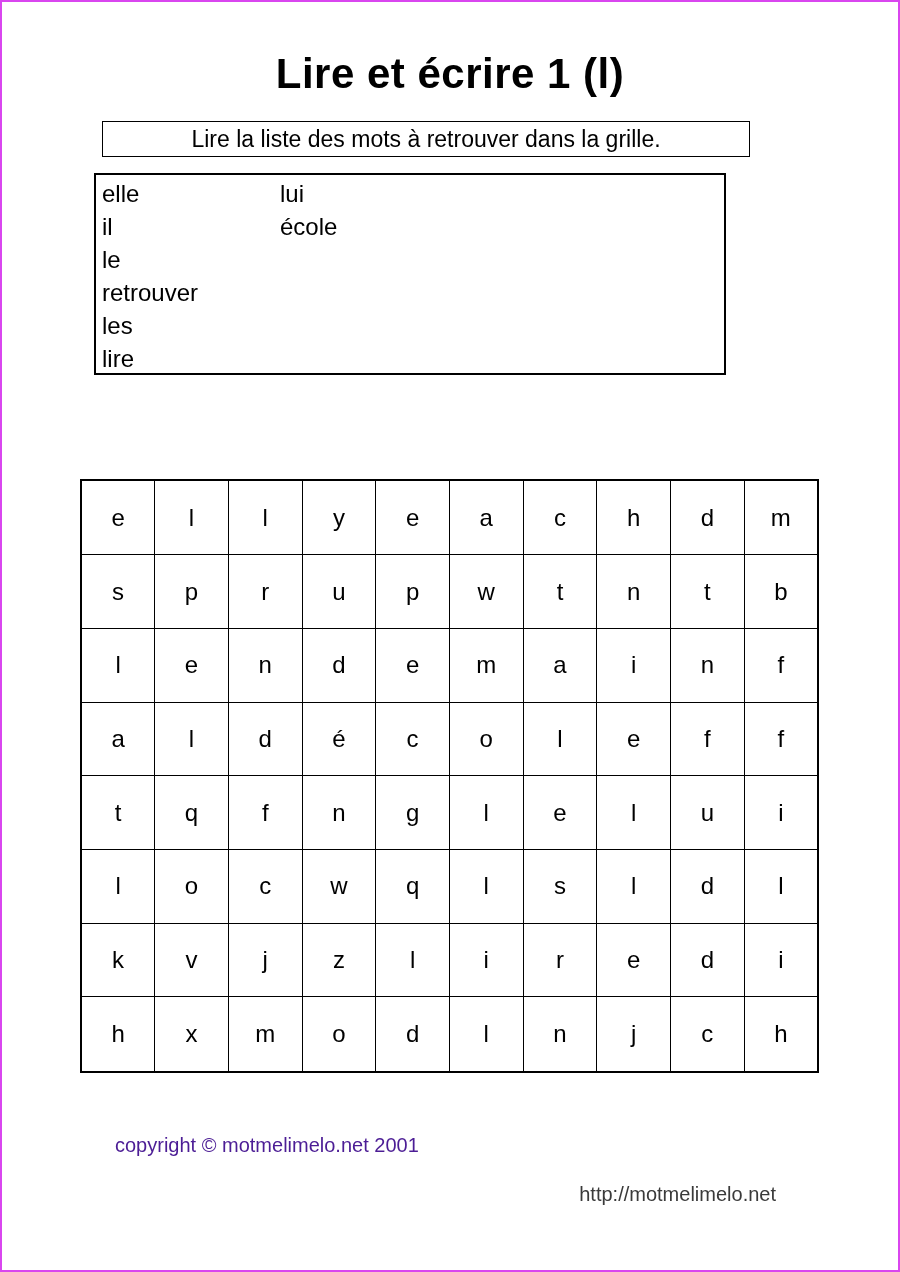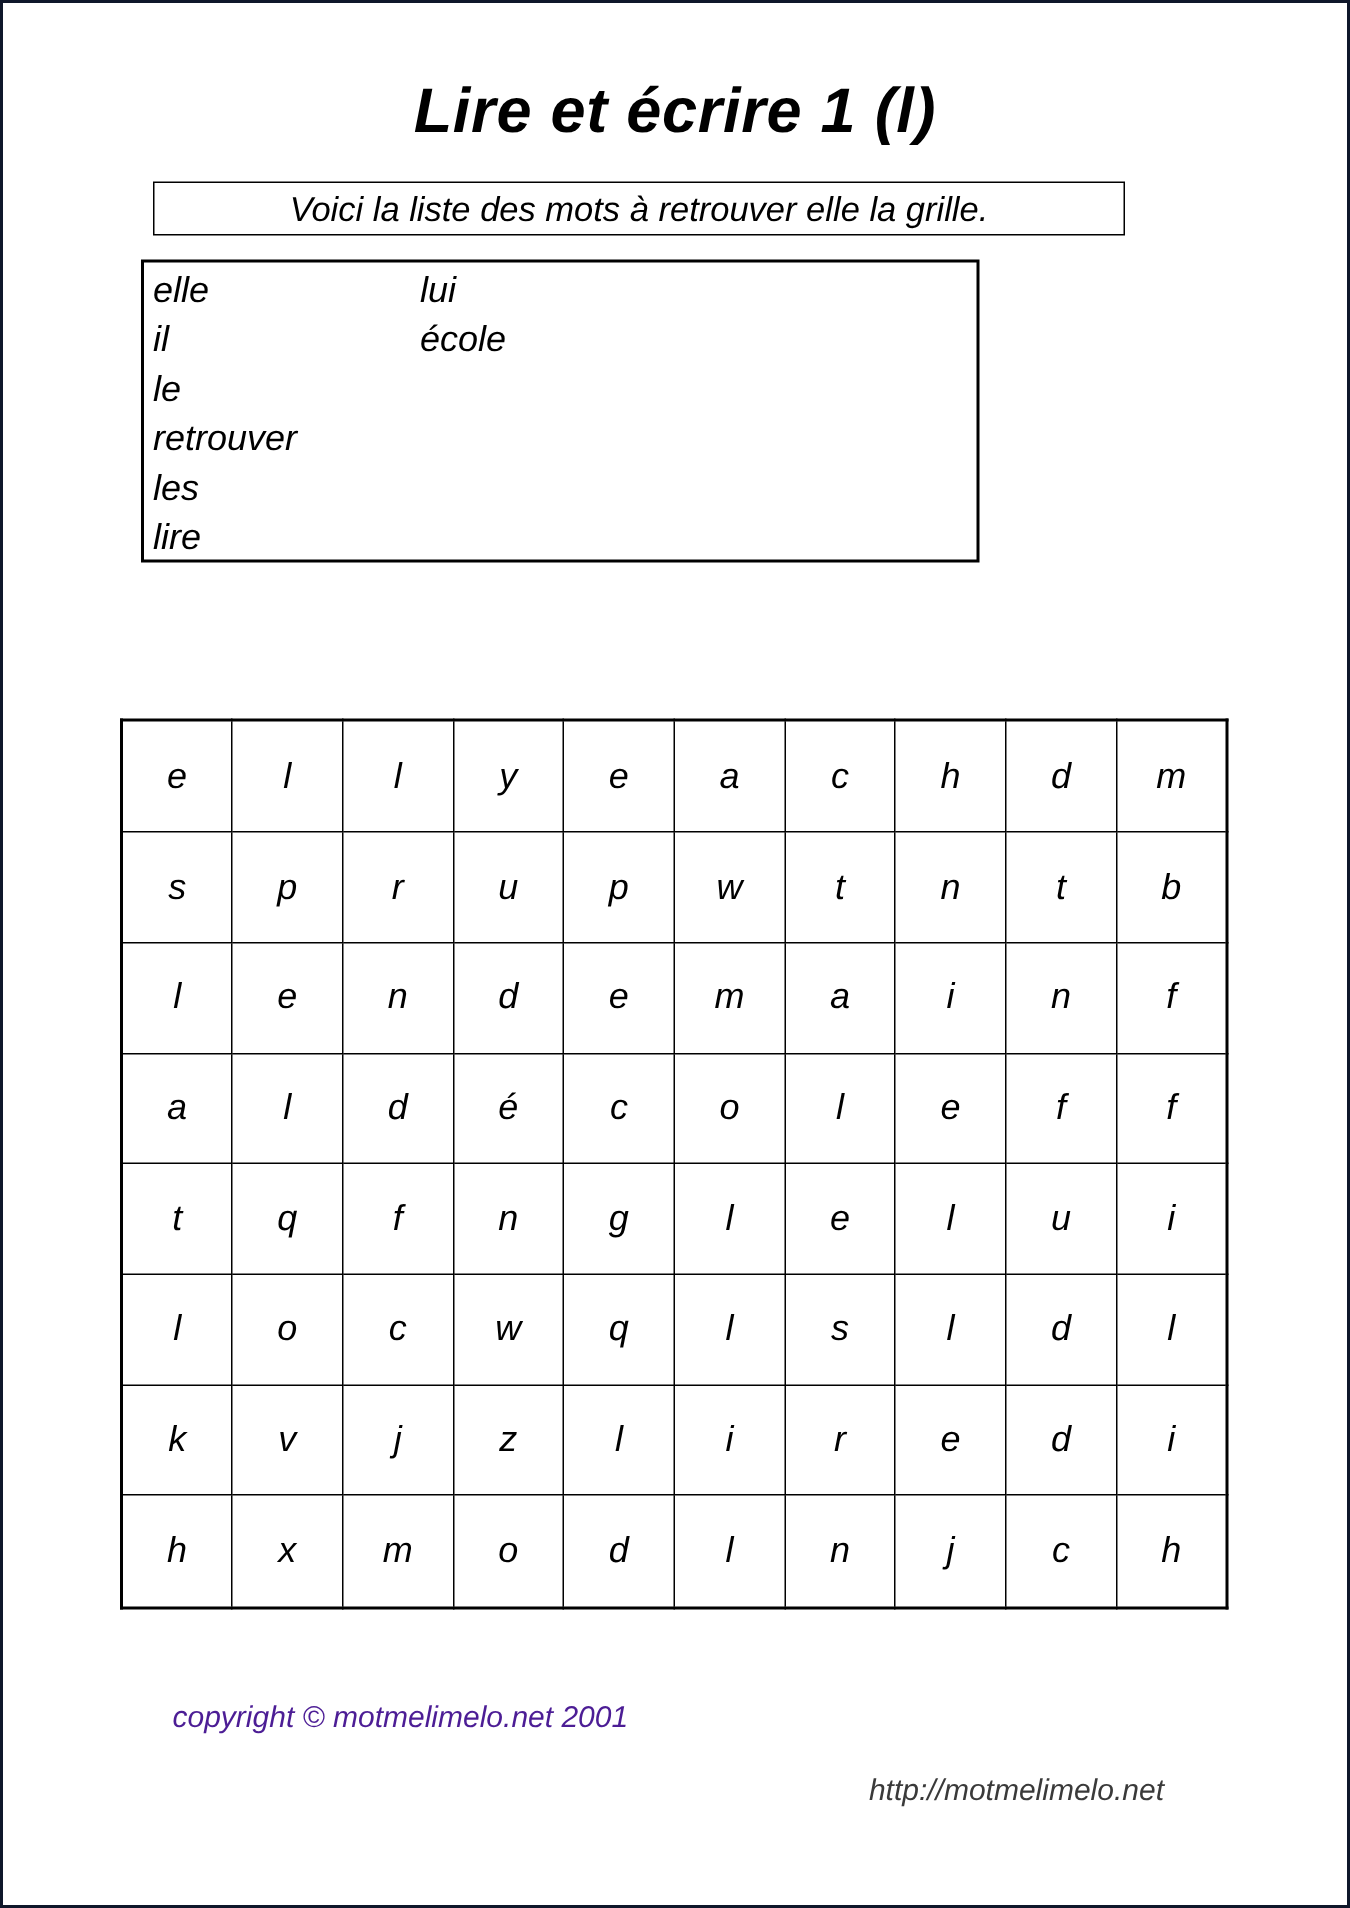--- a/index.html
+++ b/index.html
@@ -6,25 +6,24 @@
     margin: 0;
     padding: 0;
     background: #ffffff;
     font-family: "Liberation Sans", sans-serif;
   }
   .page {
     position: relative;
     width: 900px;
     height: 1272px;
     background: #ffffff;
-    border: 2px solid #0f172a;
+    border: 2px solid #d946ef;
     box-sizing: border-box;
     overflow: hidden;
     color: #000000;
-    font-style: italic;
   }
   .title {
     position: absolute;
     top: 48px;
     left: 0;
     width: 100%;
     text-align: center;
     font-size: 42px;
     font-weight: bold;
     letter-spacing: 0.5px;
@@ -39,21 +38,21 @@
     box-sizing: border-box;
     display: flex;
     align-items: center;
     justify-content: center;
     font-size: 23px;
   }
   .word-box {
     position: absolute;
     left: 92px;
     top: 171px;
-    width: 559px;
+    width: 632px;
     height: 202px;
     border: 2px solid #000000;
     box-sizing: border-box;
   }
   .word-col {
     position: absolute;
     top: 2px;
     font-size: 24px;
     line-height: 33px;
     white-space: nowrap;
@@ -93,21 +92,21 @@
   }
 </style>
 </head>
 <body>
 
 <div class="page">
 
   <div class="title">Lire et écrire 1 (l)</div>
 
   <div class="subtitle-box">
-    <span>Voici la liste des mots à retrouver elle la grille.</span>
+    <span>Lire la liste des mots à retrouver dans la grille.</span>
   </div>
 
   <div class="word-box">
     <div class="word-col word-col-1">
         <div>elle</div>
         <div>il</div>
         <div>le</div>
         <div>retrouver</div>
         <div>les</div>
         <div>lire</div>

